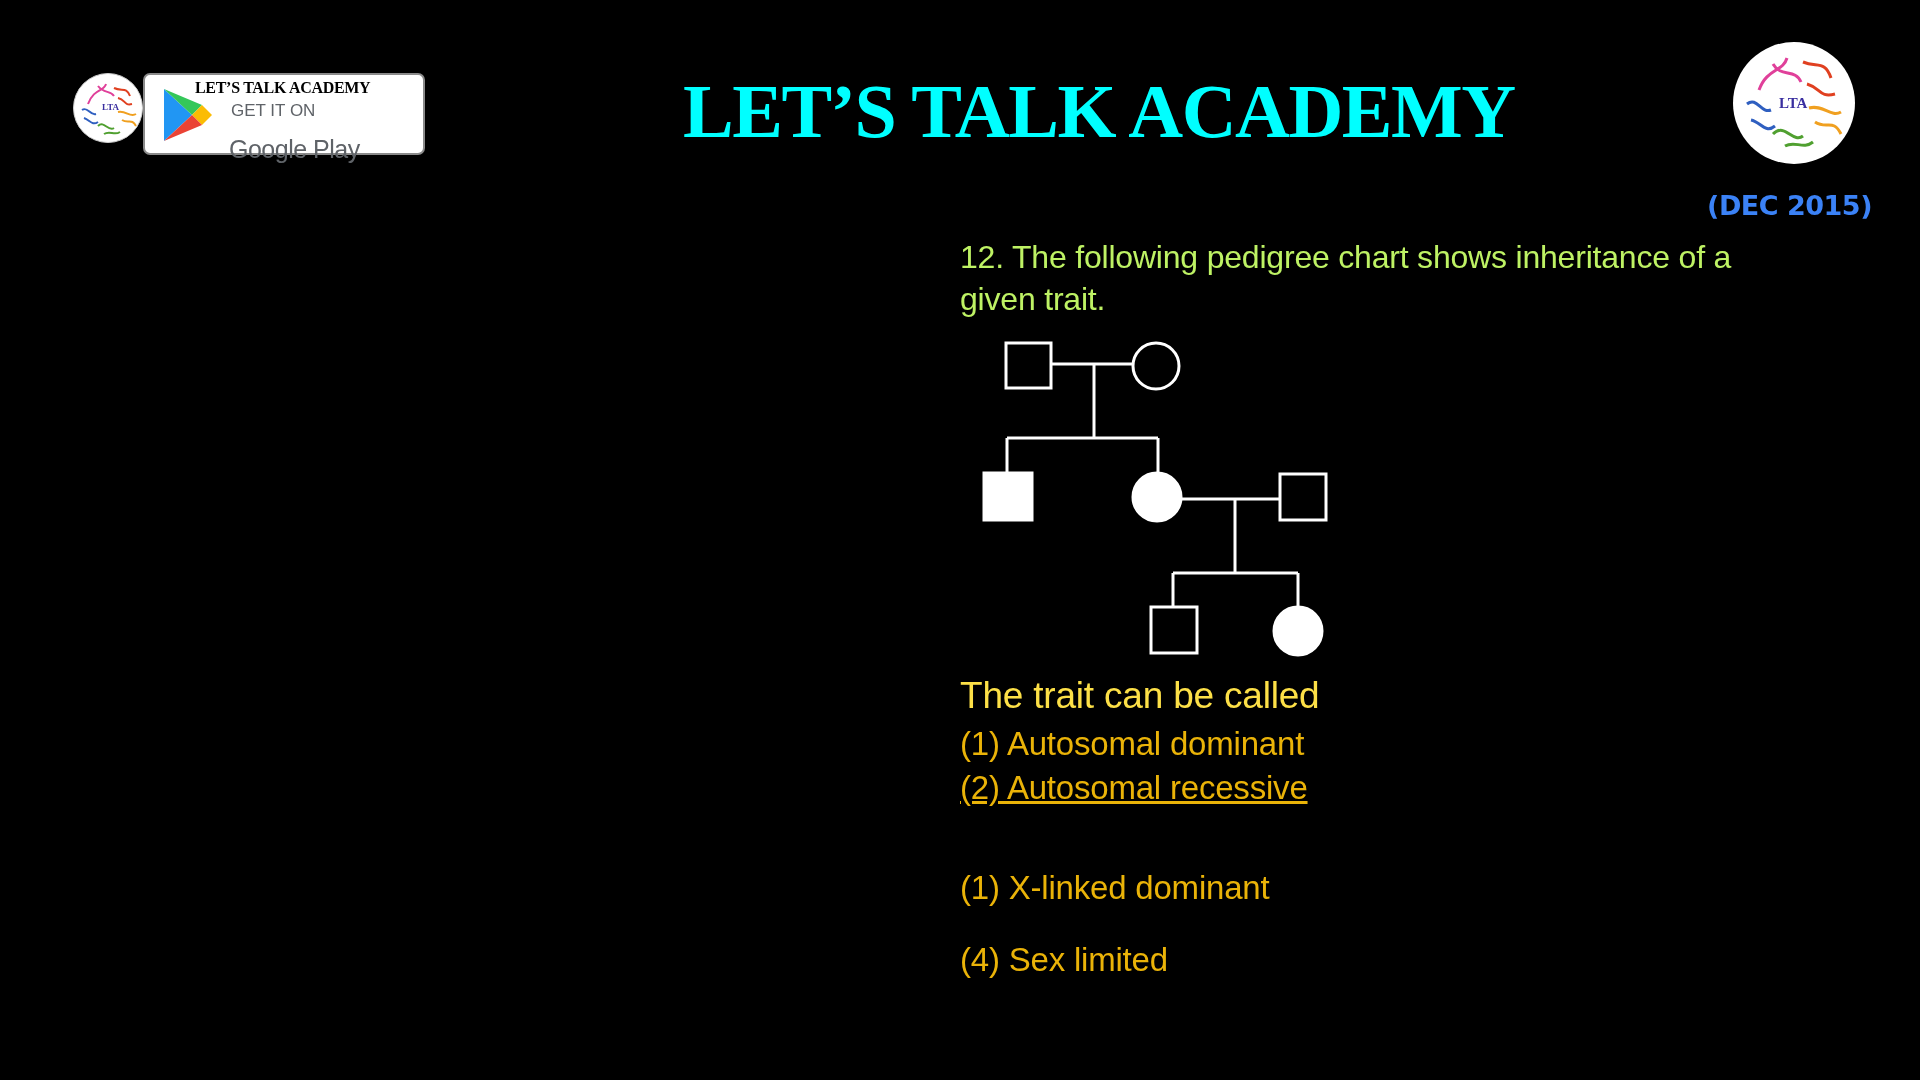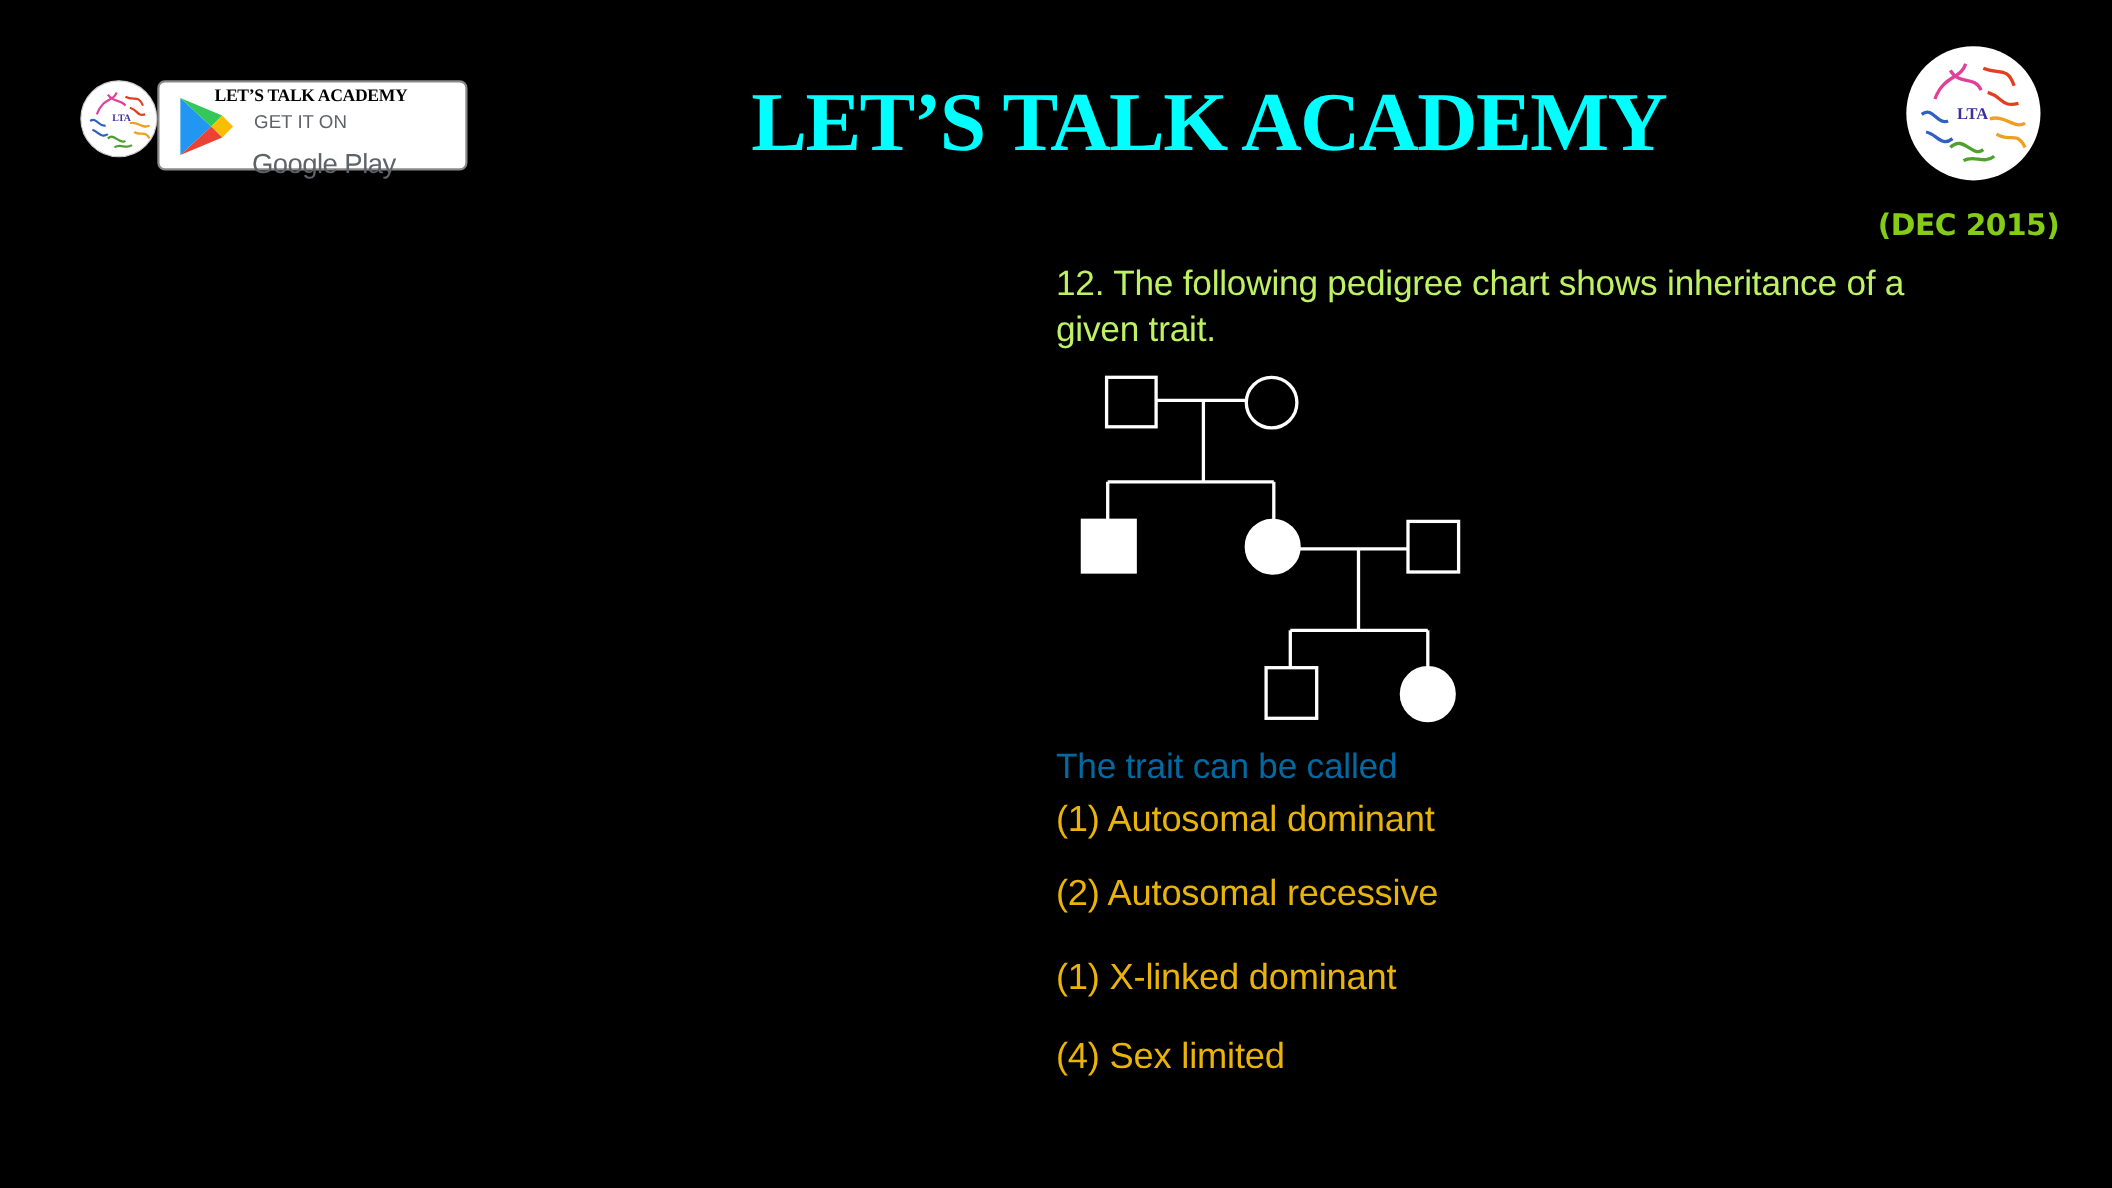--- a/index.html
+++ b/index.html
@@ -60,47 +60,47 @@
 
     
     .right-logo {
       left: 1733px; top: 42px; width: 122px; height: 122px;
       border-radius: 50%; background: #ffffff; overflow: hidden;
     }
 
     .exam-tag {
       right: 48px; top: 190px;
       font-family: "DejaVu Sans", sans-serif; font-weight: bold;
-      font-size: 27px; color: #84cc16; white-space: nowrap;
+      font-size: 27px; color: #3b82f6; white-space: nowrap;
       letter-spacing: -0.5px;
     }
 
     .question {
       left: 960px; top: 236px; width: 820px;
       font-family: "Liberation Sans", sans-serif;
       font-size: 32px; line-height: 42px; color: #bef264;
       letter-spacing: -0.2px;
     }
 
     .pedigree { left: 0; top: 0; width: 1920px; height: 1080px; pointer-events: none; }
 
     .prompt {
       left: 960px; top: 674px;
       font-family: "Liberation Sans", sans-serif;
-      font-size: 32px; line-height: 44px; color: #0369a1; white-space: nowrap;
+      font-size: 37px; line-height: 44px; color: #fde047; white-space: nowrap;
       letter-spacing: -0.2px;
     }
     .option {
       left: 960px;
       font-family: "Liberation Sans", sans-serif;
       font-size: 33px; line-height: 44px; color: #eab308; white-space: nowrap;
       letter-spacing: -0.2px;
     }
     .opt1 { top: 722px; }
-    .opt2 { top: 790px; }
+    .opt2 { top: 766px; text-decoration: underline; }
     .opt3 { top: 866px; }
     .opt4 { top: 938px; }
     .lta-text {
       font-family: "Liberation Serif", serif; font-weight: bold; fill: #3a2fa0;
     }
   </style>
 </head>
 <body>
 
 <div class="abs badge-logo">

